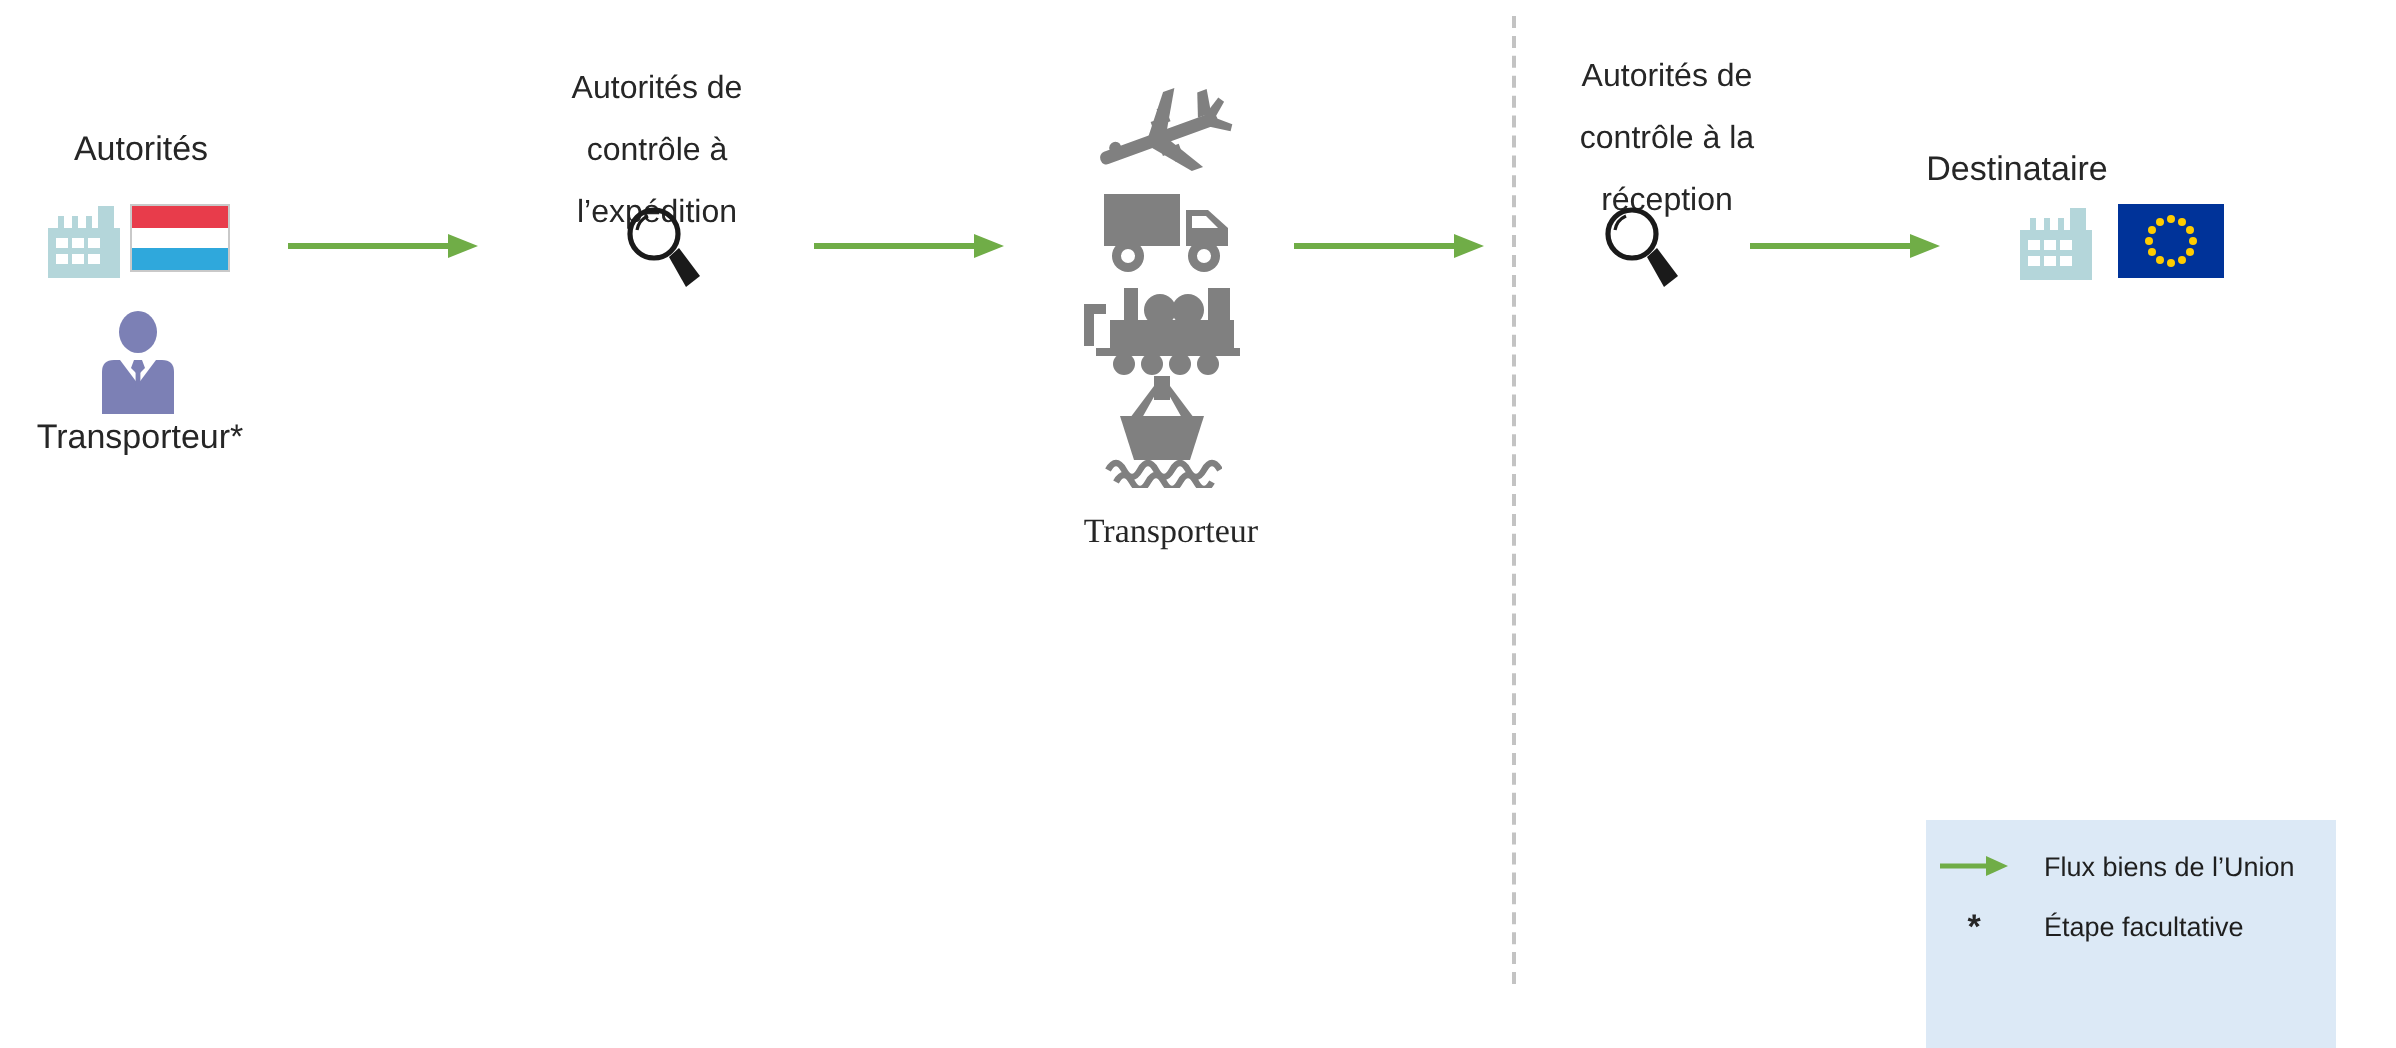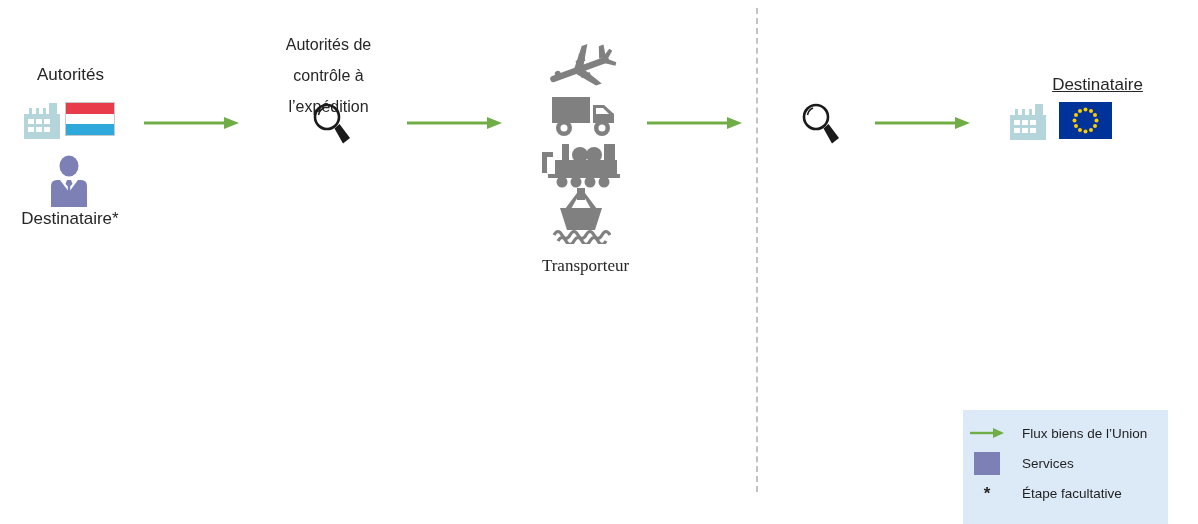--- a/index.html
+++ b/index.html
@@ -56,21 +56,21 @@
   <div class="abs" style="left:46px; top:155px;">
     <svg width="46" height="52" viewBox="0 0 46 52">
       <ellipse cx="23" cy="11" rx="9.5" ry="10.5" fill="#7c80b5"></ellipse>
       <path fill="#7c80b5" d="M5 52 V31 q0-6 6-6 h24 q6 0 6 6 v21 Z"></path>
       <path fill="#ffffff" d="M14 25 L23 37 L32 25 Z"></path>
       <path fill="#7c80b5" d="M21 25 h4 l1.5 4 -3.5 3.5 -3.5 -3.5 Z"></path>
       <rect x="21.8" y="31" width="2.4" height="8" fill="#7c80b5"></rect>
     </svg>
   </div>
 
-  <div class="abs lbl lbl-lg" style="left:10px; top:209px; width:120px;">Destinataire*</div>
+  <div class="abs lbl lbl-lg" style="left:10px; top:209px; width:120px;">Transporteur*</div>
 
   <div class="abs flow-arrow" style="left:144px; top:116px;">
     <svg width="95" height="14" viewBox="0 0 95 14">
       <line x1="0" y1="7" x2="82" y2="7" stroke="#70ad47" stroke-width="3"></line>
       <polygon points="80,1 95,7 80,13" fill="#70ad47"></polygon>
     </svg>
   </div>
 
   <div class="abs lbl lbl-md" style="left:275px; top:29px; width:107px;">Autorités de contrôle à l’expédition</div>
 
@@ -156,37 +156,38 @@
 
   <div class="abs flow-arrow" style="left:647px; top:116px;">
     <svg width="95" height="14" viewBox="0 0 95 14">
       <line x1="0" y1="7" x2="82" y2="7" stroke="#70ad47" stroke-width="3"></line>
       <polygon points="80,1 95,7 80,13" fill="#70ad47"></polygon>
     </svg>
   </div>
 
   <div class="abs divider" style="left:756px; top:8px; height:484px;"></div>
 
+  <div class="abs lbl lbl-md" style="left:780px; top:23px; width:107px;">Autorités de contrôle à la réception</div>
 
   <div class="abs" style="left:799px; top:101px;">
     <svg width="46" height="46" viewBox="0 0 46 46">
       <circle cx="17" cy="16" r="12" fill="none" stroke="#1a1a1a" stroke-width="2.6"></circle>
       <path d="M8.5 14 a 9.5 9.5 0 0 1 5.5 -7" fill="none" stroke="#1a1a1a" stroke-width="1.6"></path>
       <polygon points="24.5,27.5 29.5,23 40,37 33,42.5" fill="#1a1a1a"></polygon>
     </svg>
   </div>
 
   <div class="abs flow-arrow" style="left:875px; top:116px;">
     <svg width="95" height="14" viewBox="0 0 95 14">
       <line x1="0" y1="7" x2="82" y2="7" stroke="#70ad47" stroke-width="3"></line>
       <polygon points="80,1 95,7 80,13" fill="#70ad47"></polygon>
     </svg>
   </div>
 
-  <div class="abs lbl lbl-lg" style="left:1045px; top:75px; width:105px;text-decoration:underline;">Destinataire</div>
+  <div class="abs lbl lbl-lg" style="left:956px; top:75px; width:105px;">Destinataire</div>
 
   <div class="abs" style="left:1007px; top:100px;">
     <svg width="42" height="40" viewBox="0 0 42 40">
       <path fill="#b4d6da" d="M3 40 V15 h5 V9 h3 v6 h4 V9 h3 v6 h4 V9 h3 v6 h3 V4 h8 v11 h3 v25 Z"></path>
       <g fill="#ffffff">
         <rect x="7" y="20" width="6" height="5"></rect>
           <rect x="15" y="20" width="6" height="5"></rect>
           <rect x="23" y="20" width="6" height="5"></rect>
         <rect x="7" y="28" width="6" height="5"></rect>
           <rect x="15" y="28" width="6" height="5"></rect>
@@ -220,26 +221,20 @@
     <div class="legend-row">
       <div class="legend-sym legend-arrow">
         <svg width="34" height="12" viewBox="0 0 34 12">
           <line x1="0" y1="6" x2="24" y2="6" stroke="#70ad47" stroke-width="2.4"></line>
           <polygon points="23,1 34,6 23,11" fill="#70ad47"></polygon>
         </svg>
       </div>
       <div class="legend-label">Flux biens de l’Union</div>
     </div>
 
-    <div class="legend-row">
-      <div class="legend-sym">
-          <div class="swatch purple"></div>
-        </div>
-      <div class="legend-label">Services</div>
-    </div>
 
 
     <div class="legend-row">
       <div class="legend-sym">
           <span class="asterisk-glyph">*</span>
         </div>
       <div class="legend-label">Étape facultative</div>
     </div>
 
   </div>

